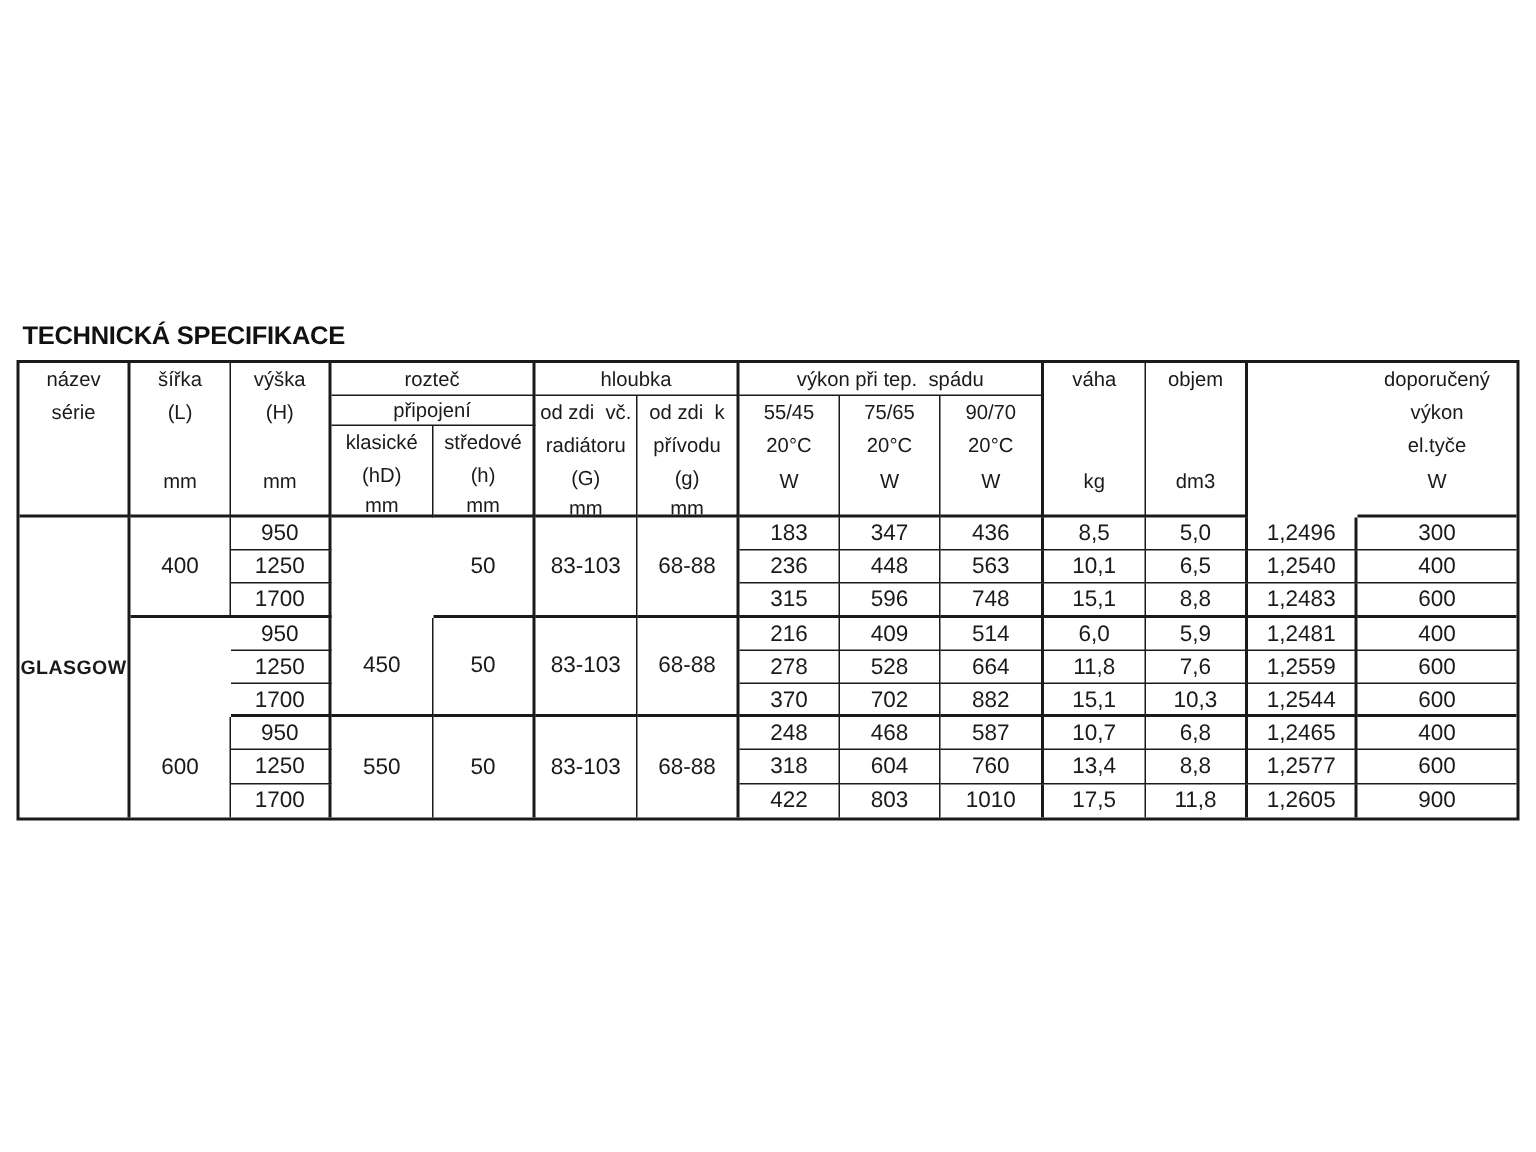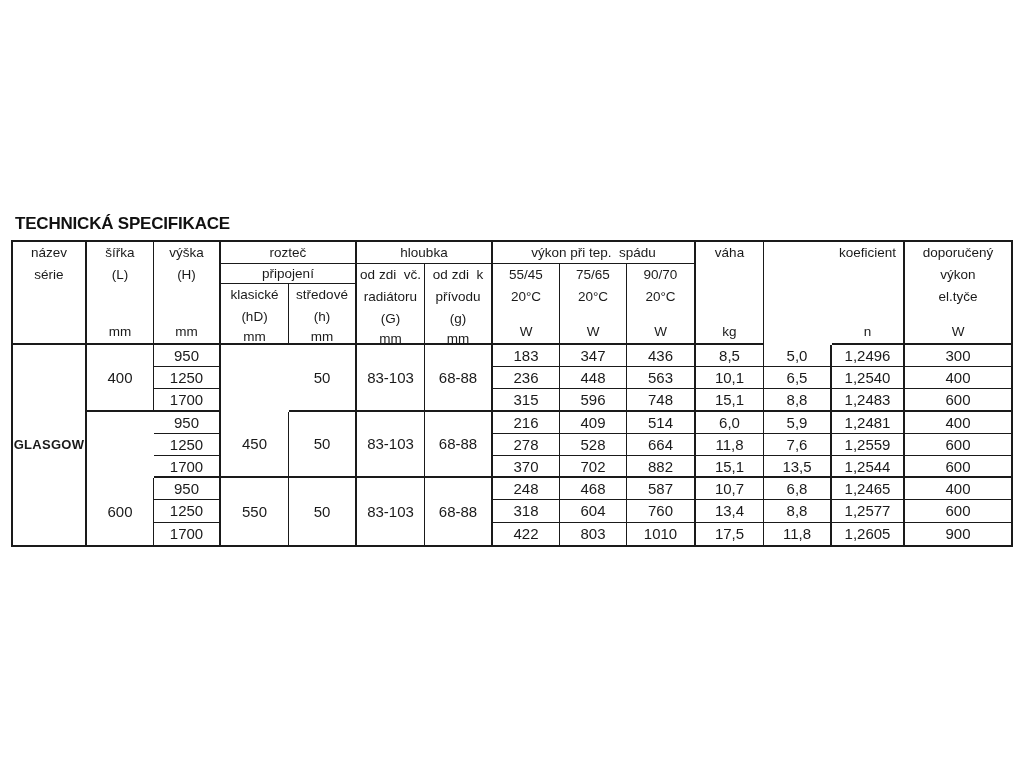--- a/index.html
+++ b/index.html
@@ -25,21 +25,21 @@
     display:flex;align-items:center;justify-content:center;
     font-size:15px;line-height:normal;
     overflow:hidden;
   }
   
   .hc{
     flex-direction:column;justify-content:flex-start;align-items:center;
     font-size:13.5px;line-height:22px;padding-top:0;
   }
   .hc .ln{white-space:pre;}
-  .hc .unit{margin-top:auto;line-height:17px;padding-bottom:3px;white-space:pre;}
+  .hc .unit{margin-top:auto;line-height:17px;padding-bottom:14px;white-space:pre;}
   .glab{font-size:13.5px;white-space:pre;}
   .prip{font-size:13.5px;line-height:20px;white-space:pre;}
   .series{font-weight:bold;font-size:13px;letter-spacing:0.3px;}
   
   .br1{border-right:1px solid #1a1a1a;}
   .br2{border-right:2px solid #1a1a1a;}
   .bb1{border-bottom:1px solid #1a1a1a;}
   .bb2{border-bottom:2px solid #1a1a1a;}
 </style>
 </head>
@@ -63,23 +63,23 @@
     <div class="ln">(H)</div>
     <div class="unit">mm</div>
   </div>
   <div class="cell glab br2 bb1" style="grid-area:1/4/2/6">rozteč</div>
   <div class="cell glab br2 bb1" style="grid-area:1/6/2/8">hloubka</div>
   <div class="cell hc br1 bb2" style="grid-area:1/11/4/12">
     <div class="ln">váha</div>
     <div class="unit">kg</div>
   </div>
   <div class="cell glab br2 bb1" style="grid-area:1/8/2/11">výkon při tep.  spádu</div>
-  <div class="cell hc br2 bb2" style="grid-area:1/13/4/14">
-    <div class="ln">koeficient</div>
-    <div class="unit">n</div>
+  <div class="cell hc br2 bb2" style="grid-area:1/12/4/13">
+    <div class="ln">objem</div>
+    <div class="unit">dm3</div>
   </div>
   <div class="cell hc bb2" style="grid-area:1/14/4/15">
     <div class="ln">doporučený</div>
     <div class="ln">výkon</div>
     <div class="ln">el.tyče</div>
     <div class="unit">W</div>
   </div>
   <div class="cell prip br2 bb1" style="grid-area:2/4/3/6">připojení</div>
   <div class="cell hc br1 bb2" style="grid-area:2/6/4/7">
     <div class="ln">od zdi  vč.</div>
@@ -174,21 +174,21 @@
   <div class="cell br1 bb1" style="grid-area:8/11/9/12">11,8</div>
   <div class="cell br2 bb1" style="grid-area:8/12/9/13">7,6</div>
   <div class="cell br2 bb1" style="grid-area:8/13/9/14">1,2559</div>
   <div class="cell bb1" style="grid-area:8/14/9/15">600</div>
 
   <div class="cell br2 bb2" style="grid-area:9/3/10/4">1700</div>
   <div class="cell br1 bb2" style="grid-area:9/8/10/9">370</div>
   <div class="cell br1 bb2" style="grid-area:9/9/10/10">702</div>
   <div class="cell br2 bb2" style="grid-area:9/10/10/11">882</div>
   <div class="cell br1 bb2" style="grid-area:9/11/10/12">15,1</div>
-  <div class="cell br2 bb2" style="grid-area:9/12/10/13">13,5</div>
+  <div class="cell br2 bb2" style="grid-area:9/12/10/13">10,3</div>
   <div class="cell br2 bb2" style="grid-area:9/13/10/14">1,2544</div>
   <div class="cell bb2" style="grid-area:9/14/10/15">600</div>
 
   <div class="cell br1" style="grid-area:10/2/13/3">600</div>
   <div class="cell br1" style="grid-area:10/4/13/5">550</div>
   <div class="cell br2" style="grid-area:10/5/13/6">50</div>
   <div class="cell br1" style="grid-area:10/6/13/7">83-103</div>
   <div class="cell br2" style="grid-area:10/7/13/8">68-88</div>
 
   <div class="cell br2 bb1" style="grid-area:10/3/11/4">950</div>

